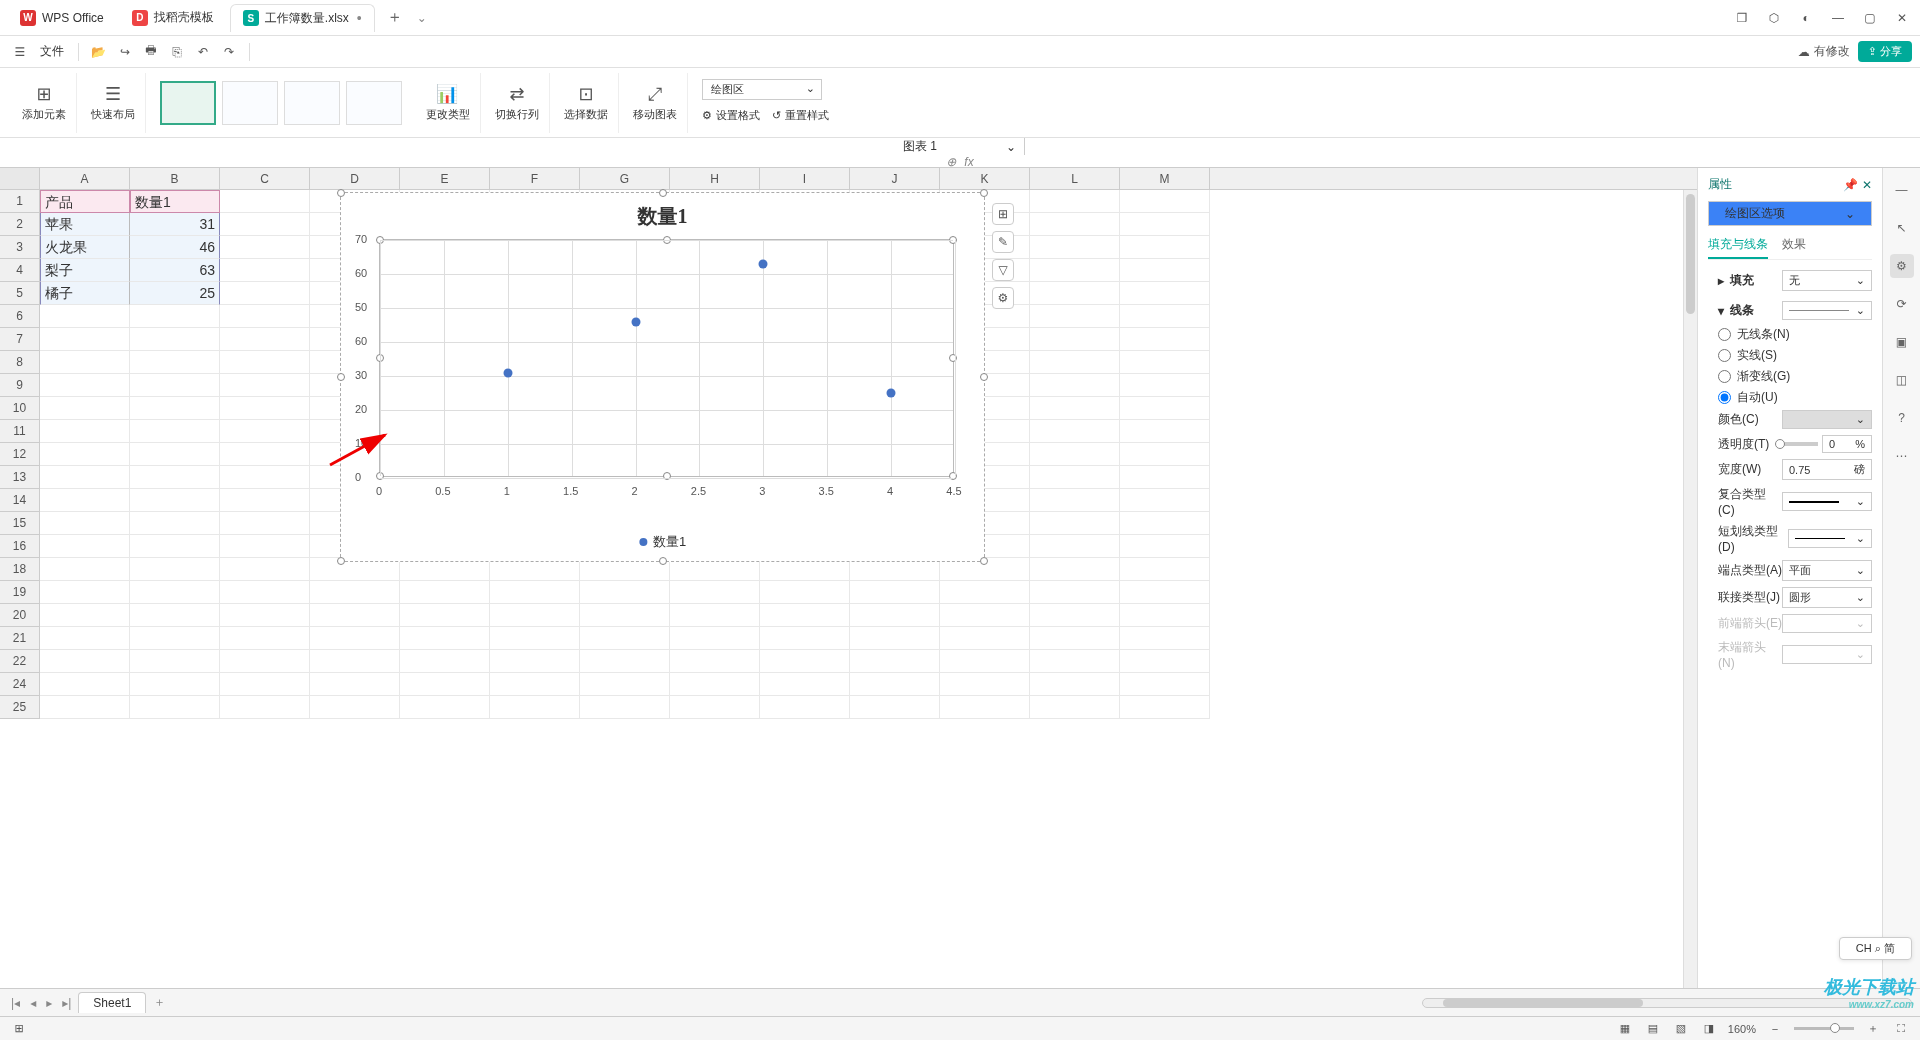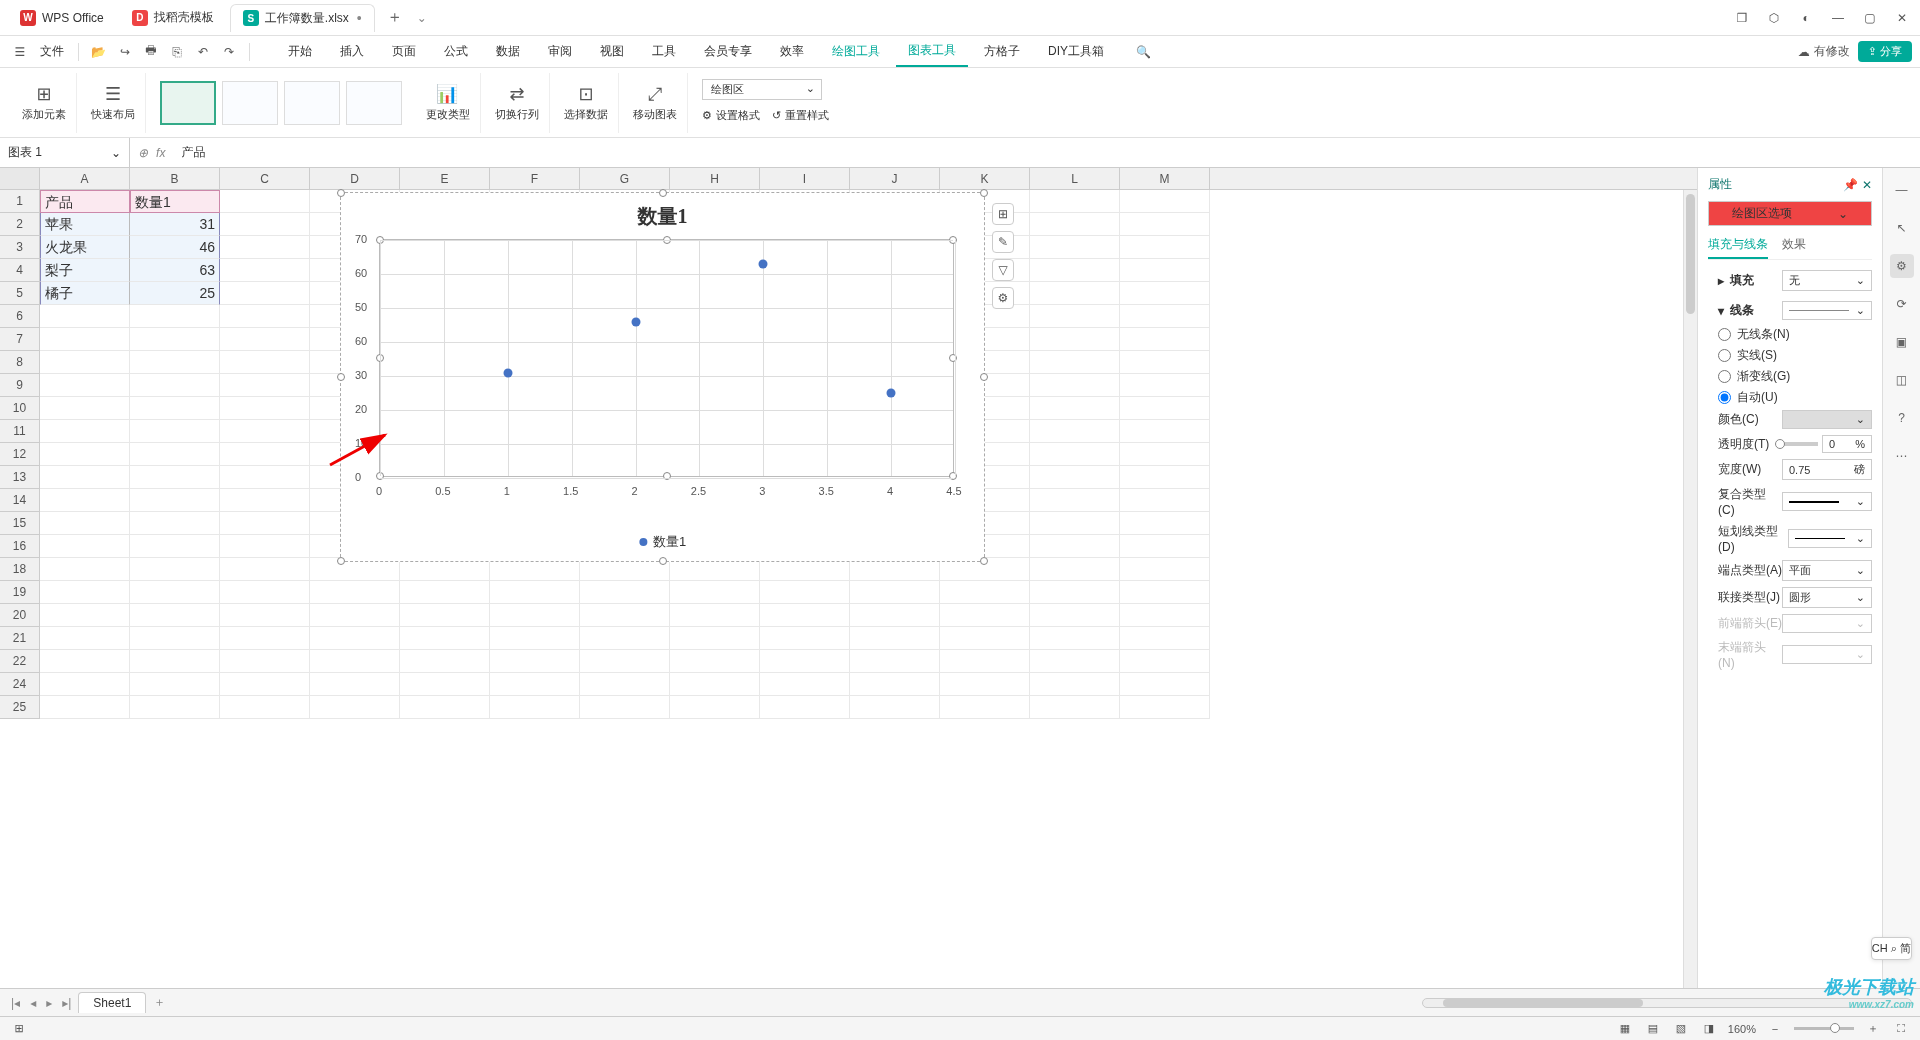--- a/index.html
+++ b/index.html
@@ -36,21 +36,21 @@
 .rgroup .rlabel { font-size: 11px; color: #333; }
 .chart-thumbs { display: flex; gap: 6px; padding: 0 10px; }
 .thumb { width: 56px; height: 44px; border: 1px solid #ddd; background: #fafcff; cursor: pointer; position: relative; }
 .thumb.sel { border: 2px solid #3a8; background: #e8f5ef;}
 .rdrop { display: flex; flex-direction: column; gap: 4px; padding: 0 10px; font-size: 11px; }
 .rdrop .sel { border: 1px solid #ccc; padding: 2px 20px 2px 8px; width: 120px; background: #fff; position: relative; }
 .rdrop .row { display: flex; gap: 12px; }
 .rdrop .opt { display: flex; align-items: center; gap: 4px; color: #333; }
 
 
-.formulabar { height: 30px; background: #fff; display: flex; align-items: center; border-bottom: 1px solid #ccc; }
+.formulabar { height: 30px; background: #fff; display: flex; align-items: center; border-bottom: 1px solid #ccc; flex-direction: column; }
 .namebox { width: 130px; border-right: 1px solid #ccc; padding: 0 8px; display: flex; align-items: center; justify-content: space-between; height: 100%; }
 .fxlabel { padding: 0 8px; color: #888; font-style: italic; display:flex; align-items:center; gap:8px;}
 .formulain { flex: 1; padding: 0 8px; }
 
 
 .main { display: flex; height: calc(1040px - 36px - 32px - 70px - 30px - 28px - 24px); }
 .sheet { flex: 1; background: #fff; position: relative; overflow: hidden; }
 .colhead { display: flex; background: #f0f0f0; border-bottom: 1px solid #ccc; height: 22px; }
 .colhead .corner { width: 40px; border-right: 1px solid #ccc; background: #e8e8e8; }
 .colhead .ch { width: 90px; text-align: center; border-right: 1px solid #ccc; line-height: 22px; color: #555; }
@@ -74,21 +74,21 @@
 .point { position: absolute; width: 9px; height: 9px; background: #4472c4; border-radius: 50%; transform: translate(-50%, -50%); }
 .legend { position: absolute; bottom: 10px; left: 50%; transform: translateX(-50%); display: flex; align-items: center; gap: 6px; font-family: SimSun; font-size: 13px; }
 .legend .dot { width: 8px; height: 8px; background: #4472c4; border-radius: 50%; }
 .arrow { position: absolute; left: 325px; top: 262px; pointer-events: none; }
 .side-btns { position: absolute; right: -30px; top: 10px; display: flex; flex-direction: column; gap: 6px; }
 .side-btn { width: 22px; height: 22px; border: 1px solid #ccc; border-radius: 4px; background: #fff; display: flex; align-items: center; justify-content: center; color: #555; cursor: pointer; }
 
 
 .rpanel { width: 185px; background: #fff; border-left: 1px solid #ddd; padding: 8px 10px; font-size: 12px; position: relative; }
 .rpanel .phdr { display: flex; align-items: center; justify-content: space-between; margin-bottom: 8px; color: #0f766e; }
-.rpanel .pselect { border: 1px solid #ccc; padding: 3px 23px; margin-bottom: 10px; background: #ef4444; display:flex; justify-content:space-between; align-items:center;}
+.rpanel .pselect { border: 1px solid #ccc; padding: 3px 16px; margin-bottom: 10px; background: #3b82f6; display:flex; justify-content:space-between; align-items:center;}
 .rpanel .ptabs { display: flex; gap: 14px; border-bottom: 1px solid #eee; margin-bottom: 10px; }
 .rpanel .ptab { padding-bottom: 4px; cursor: pointer; color: #666;}
 .rpanel .ptab.active { color: #0a9; border-bottom: 2px solid #0a9; }
 .rpanel .section { margin-bottom: 10px; }
 .rpanel .shdr { display: flex; align-items: center; gap: 6px; font-weight: bold; margin-bottom: 6px; cursor:pointer;}
 .rpanel .srow { display: flex; align-items: center; justify-content: space-between; margin-bottom: 6px; padding-left: 10px; }
 .rpanel .sinput { border: 1px solid #ccc; padding: 2px 6px; width: 90px; background: #fff; font-size:11px; display:flex; justify-content:space-between; align-items:center;}
 .rpanel .radio-row { display: flex; align-items: center; gap: 6px; margin-bottom: 4px; padding-left: 10px;}
 .rpanel .radio-row input{margin:0}
 .rpanel .disabled{ color:#bbb }
@@ -106,21 +106,21 @@
 .sheettabs .hscroll .thumb2{position:absolute; left:20px; width:200px; top:0; bottom:0; background:#ccc; border-radius:5px;}
 
 
 .statusbar { height: 24px; background: #f5f5f5; border-top: 1px solid #ccc; display: flex; align-items: center; padding: 0 10px; gap: 10px; font-size: 11px; color: #555; }
 .statusbar .right { margin-left: auto; display: flex; align-items: center; gap: 10px; }
 .statusbar .sic { width: 18px; height: 18px; display: inline-flex; align-items: center; justify-content: center; }
 
 .watermark{position:absolute; right:6px; bottom:30px; color:#3bd; font-size:18px; font-weight:bold; font-style:italic; pointer-events:none;}
 .watermark small{display:block; font-size:10px; color:#6cc; text-align:right;}
 
-.lang-pill{position:absolute; right:8px; bottom:80px; background:#fff; border:1px solid #ccc; border-radius:4px; padding:3px 0; font-size:11px; box-shadow:0 1px 4px rgba(0,0,0,.1);}
+.lang-pill{position:absolute; right:8px; bottom:80px; background:#fff; border:1px solid #ccc; border-radius:4px; padding:3px 16px; font-size:11px; box-shadow:0 1px 4px rgba(0,0,0,.1);}
 
 .vscroll{position:absolute; right:0; top:22px; bottom:0; width:14px; background:#f0f0f0; border-left:1px solid #ddd;}
 .vscroll .vthumb{position:absolute; top:4px; left:2px; right:2px; height:120px; background:#ccc; border-radius:5px;}
 </style>
 </head>
 <body>
 
 <div class="titlebar">
   <div class="tab">
     <span class="ico" style="background:#d33">W</span>
@@ -152,37 +152,20 @@
     <span class="micon">☰</span>
     <span style="padding:0 6px;">文件</span>
     <span class="sep"></span>
     <span class="micon">📂</span>
     <span class="micon">↪</span>
     <span class="micon">🖶</span>
     <span class="micon">⎘</span>
     <span class="micon">↶</span>
     <span class="micon">↷</span>
     <span class="sep"></span>
-  </div>
-  <div class="menutabs">
-    <div class="menutab">开始</div>
-    <div class="menutab">插入</div>
-    <div class="menutab">页面</div>
-    <div class="menutab">公式</div>
-    <div class="menutab">数据</div>
-    <div class="menutab">审阅</div>
-    <div class="menutab">视图</div>
-    <div class="menutab">工具</div>
-    <div class="menutab">会员专享</div>
-    <div class="menutab">效率</div>
-    <div class="menutab green">绘图工具</div>
-    <div class="menutab green active">图表工具</div>
-    <div class="menutab">方格子</div>
-    <div class="menutab">DIY工具箱</div>
-    <span class="micon" style="margin-left:12px;">🔍</span>
   </div>
   <div class="menuright">
     <span class="btn-mod">☁ <span>有修改</span></span>
     <span class="btn-share">⇪ <span>分享</span></span>
   </div>
 </div>
 
 <div class="ribbon">
   <div class="rgroup">
     <span class="ric">⊞</span>

